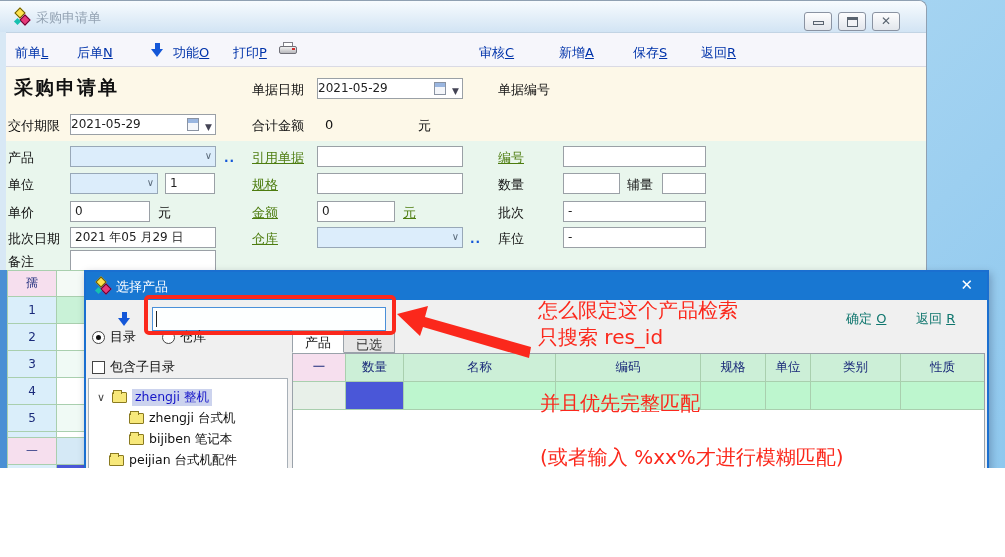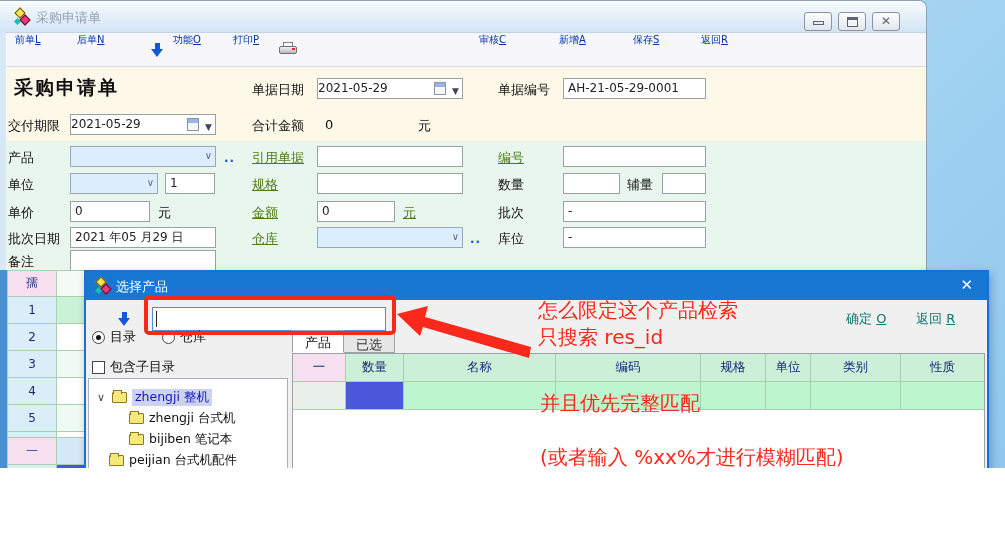--- a/index.html
+++ b/index.html
@@ -29,21 +29,21 @@
   .win-btn .g-min { position:absolute; left:8px; top:8px; width:11px; height:4px;
     border:1px solid #5a6470; background:#e8eaee; }
   .win-btn .g-max { position:absolute; left:8px; top:4px; width:11px; height:10px;
     border:1px solid #5a6470; border-top-width:3px; background:#f2f3f6; }
   .win-btn .g-close { position:absolute; left:0; top:1px; width:100%; text-align:center;
     color:#5a6470; font-weight:bold; font-size:12px; }
 
   
   .toolbar { position:absolute; left:1px; top:32px; width:925px; height:34px;
     background:#f6f6fb; border-bottom:1px solid #dadae4; }
-  .tlink { position:absolute; top:0; color:#0033aa; font-size:10px; cursor:pointer; white-space:nowrap; }
+  .tlink { position:absolute; top:11px; color:#0033aa; font-size:13px; cursor:pointer; white-space:nowrap; }
   .u { text-decoration:underline; }
   .dn-arrow { position:absolute; width:13px; height:14px; }
   .dn-arrow::before { content:""; position:absolute; left:4px; top:0; width:5px; height:6px; background:#1457d8; }
   .dn-arrow::after { content:""; position:absolute; left:0; top:6px;
     border-left:6.5px solid transparent; border-right:6.5px solid transparent; border-top:8px solid #1457d8; }
   .printer-icon { position:absolute; left:278px; top:9px; width:18px; height:14px; }
   .printer-icon .body { position:absolute; left:0; top:4px; width:18px; height:8px;
     background:linear-gradient(#f2f2f2,#b8b8bc); border:1px solid #707078; border-radius:2px; }
   .printer-icon .paper { position:absolute; left:4px; top:0; width:10px; height:6px;
     background:#fff; border:1px solid #808088; }
@@ -179,21 +179,20 @@
     <div class="sec-cream"></div>
     <div class="sec-green"></div>
     <div class="form-title">采购申请单</div>
 
     <span class="lbl" style="left:252px; top:80px">单据日期</span>
     <div class="datebox" style="left:317px; top:77px; width:146px">
       <span>2021-05-29</span>
       <span class="cal-ico"></span><span class="arr">▼</span>
     </div>
     <span class="lbl" style="left:498px; top:80px">单据编号</span>
-    <div class="inp" style="left:563px; top:77px; width:143px">AH-21-05-29-0001</div>
 
     <span class="lbl" style="left:8px; top:116px">交付期限</span>
     <div class="datebox" style="left:70px; top:113px; width:146px">
       <span>2021-05-29</span>
       <span class="cal-ico"></span><span class="arr">▼</span>
     </div>
     <span class="lbl" style="left:252px; top:116px">合计金额</span>
     <span class="plain-val" style="left:325px; top:116px">0</span>
     <span class="plain-val" style="left:418px; top:116px">元</span>
 

